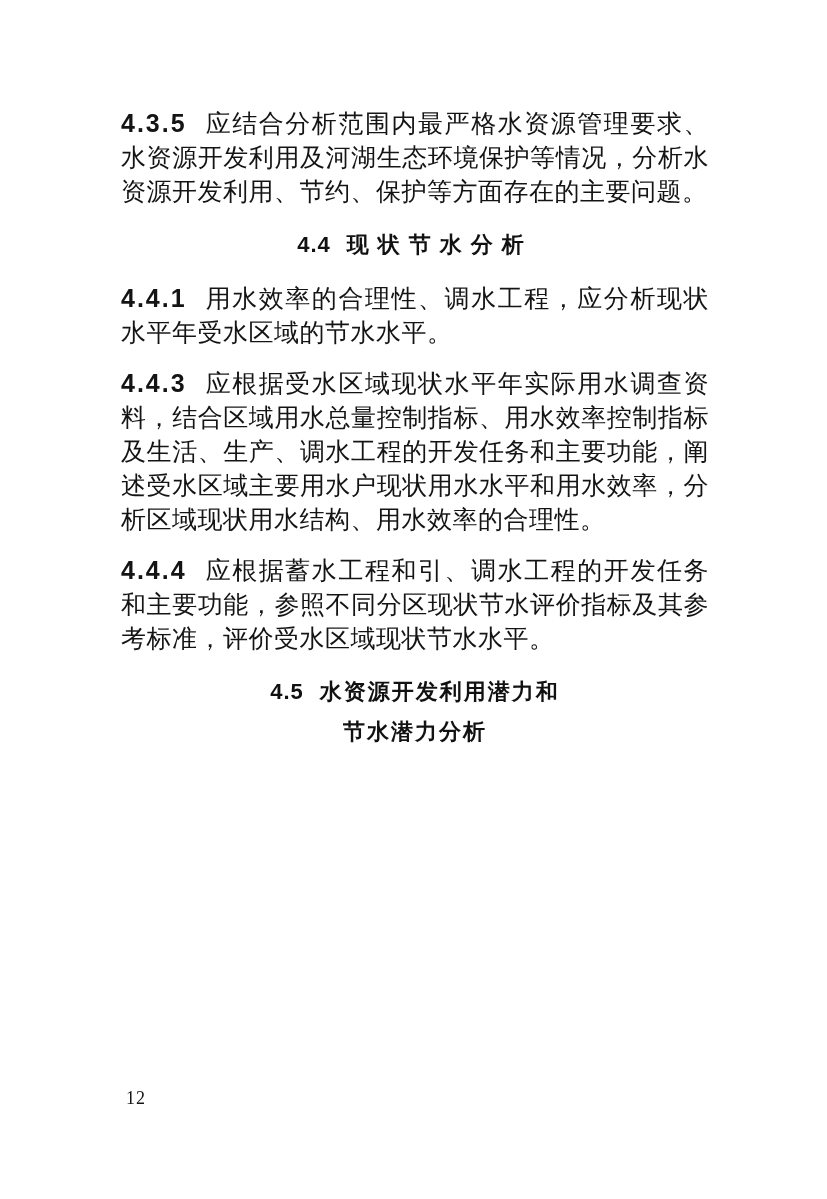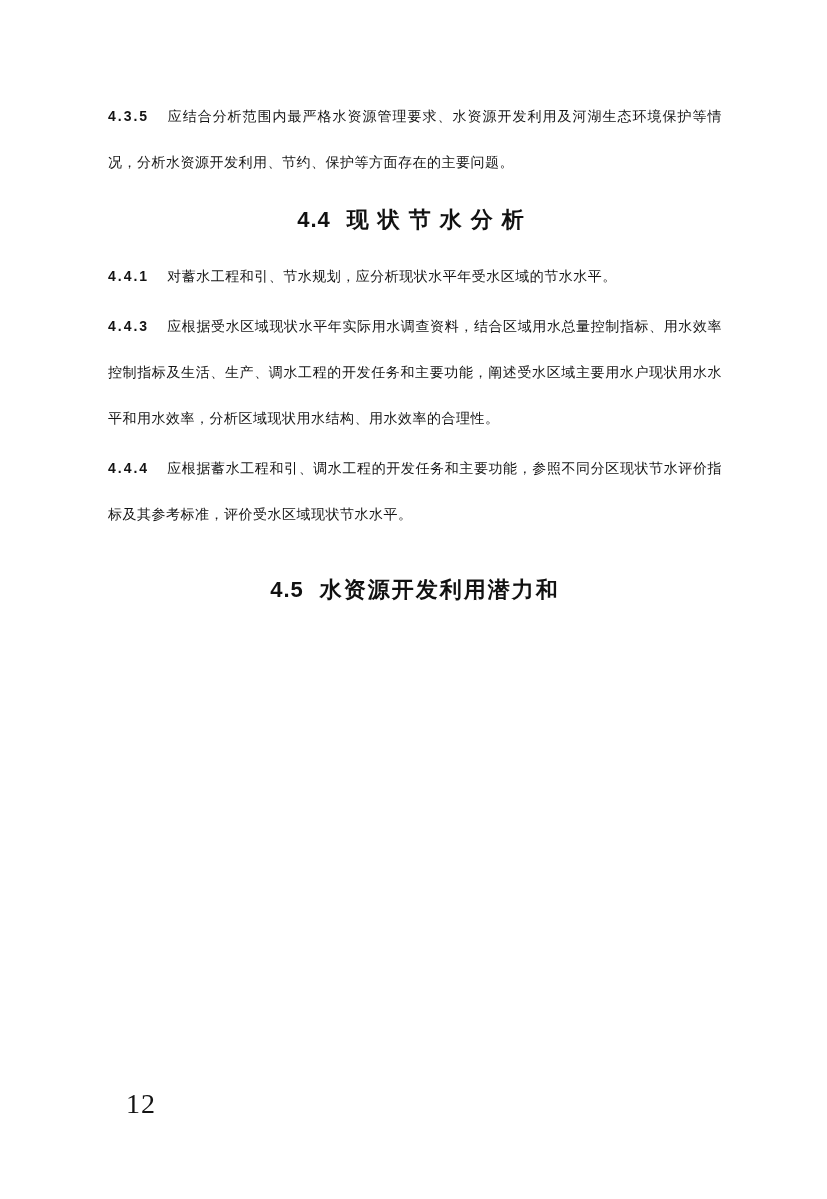--- a/index.html
+++ b/index.html
@@ -16,23 +16,23 @@
     color: #141414;
     font-family: "Liberation Serif", "DejaVu Serif", serif;
   }
   .content {
     position: absolute;
     left: 105px;
     top: 90px;
     width: 620px;
   }
   p.para {
-    margin: 3px;
-    font-size: 14px;
-    line-height: 46px;
+    margin: 16px;
+    font-size: 25px;
+    line-height: 34px;
     text-align: justify;
     text-justify: inter-ideograph;
     letter-spacing: 0.5px;
   }
   .clause-num {
     font-family: "Liberation Sans", "DejaVu Sans", sans-serif;
     font-weight: bold;
     letter-spacing: 2px;
     margin-right: 18px;
     white-space: nowrap;
@@ -43,66 +43,67 @@
     font-size: 22px;
     color: #111111;
     text-align: center;
     margin: 0;
   }
   h2.sec-44 {
     margin: 14px 0 13px 0;
     line-height: 40px;
   }
   h2.sec-45 {
-    margin: 32px 0 12px 0;
+    margin: 16px 0 12px 0;
     line-height: 40px;
     text-align: center;
   }
   .sec-num {
     margin-right: 16px;
     letter-spacing: 1px;
   }
   .sec-title-spaced {
     letter-spacing: 9px;
   }
   .sec-title-tight {
     letter-spacing: 2px;
   }
   .sec-line {
     display: block;
   }
   .page-number {
     position: absolute;
     left: 126px;
     top: 1088px;
-    font-size: 28px;
+    font-size: 18px;
     font-family: "Liberation Serif", "DejaVu Serif", serif;
     color: #141414;
     letter-spacing: 1px;
   }
 </style>
 </head>
 <body>
 
 <div class="page">
   <div class="content">
 
     <p class="para"><span class="clause-num">4.3.5</span><span>应结合分析范围内最严格水资源管理要求、水资源开发利用及河湖生态环境保护等情况，分析水资源开发利用、节约、保护等方面存在的主要问题。</span></p>
 
     <h2 class="sec sec-44"><span class="sec-num">4.4</span><span class="sec-title-spaced">现状节水分析</span></h2>
 
-    <p class="para"><span class="clause-num">4.4.1</span><span>对蓄水工程和引、节水规划，应分析现状水平年受水区域的节水水平。</span></p>
+    <p class="para"><span class="clause-num">4.4.1</span><span>用水效率的合理性、调水工程，应分析现状水平年受水区域的节水水平。</span></p>
 
 
     <p class="para"><span class="clause-num">4.4.3</span><span>应根据受水区域现状水平年实际用水调查资料，结合区域用水总量控制指标、用水效率控制指标及生活、生产、调水工程的开发任务和主要功能，阐述受水区域主要用水户现状用水水平和用水效率，分析区域现状用水结构、用水效率的合理性。</span></p>
 
     <p class="para"><span class="clause-num">4.4.4</span><span>应根据蓄水工程和引、调水工程的开发任务和主要功能，参照不同分区现状节水评价指标及其参考标准，评价受水区域现状节水水平。</span></p>
 
     <h2 class="sec sec-45">
       <span class="sec-line"><span class="sec-num">4.5</span><span class="sec-title-tight">水资源开发利用潜力和</span></span>
+      <span class="sec-line"><span class="sec-title-tight">节水潜力分析</span></span>
     </h2>
 
 
 
   </div>
 
   <div class="page-number">12</div>
 </div>
 
 </body></html>

